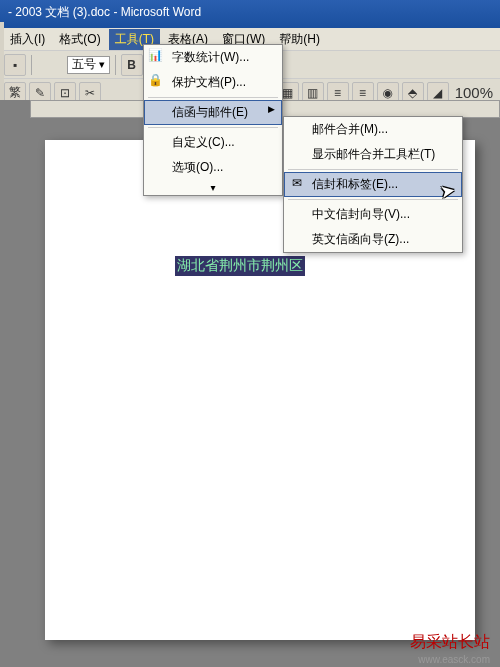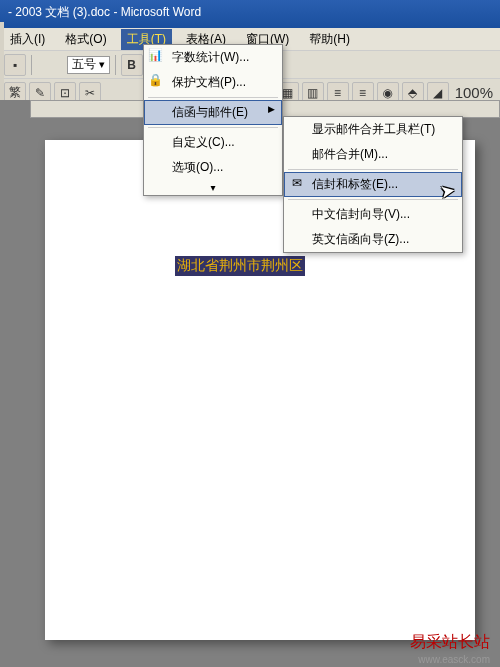--- a/index.html
+++ b/index.html
@@ -1,29 +1,29 @@
 <!DOCTYPE html>
 <html><head>
 <meta charset="utf-8">
 <style>
 * { margin: 0; padding: 0; box-sizing: border-box; font-family: "SimSun", "Microsoft YaHei", sans-serif; font-size: 12px; }
 body { width: 500px; height: 667px; background: #3a3e44; overflow: hidden; position: relative; }
 .titlebar { background: linear-gradient(#2a5fb0, #1a4f9e); color: #fff; padding: 4px 8px; font-size: 12px; height: 28px; display: flex; align-items: flex-start; }
-.menubar { background: #e6e3d8; padding: 2px 4px; height: 22px; display: flex; align-items: center; gap: 8px; }
+.menubar { background: #e6e3d8; padding: 2px 4px; height: 22px; display: flex; align-items: center; gap: 2px; }
 .menu-item { padding: 2px 6px; cursor: pointer; }
 .menu-item.active { background: #355ea0; color: #fde047; }
 .toolbar { background: #e0ddd2; padding: 2px 4px; height: 28px; display: flex; align-items: center; gap: 3px; border-top: 1px solid #ccc; }
 .toolbar2 { background: #dedbd0; padding: 2px 4px; height: 28px; display: flex; align-items: center; gap: 3px; border-top: 1px solid #ccc; }
 .tb-btn { width: 22px; height: 22px; background: #ddd8cc; border: 1px solid #bbb; border-radius: 2px; display: inline-flex; align-items: center; justify-content: center; font-size: 12px; color: #333; }
 .tb-sep { width: 1px; height: 20px; background: #aaa; margin: 0 2px; }
 .fontbox { background: #fff; border: 1px solid #999; padding: 1px 4px; height: 18px; display: flex; align-items: center; font-size: 11px; margin-left: 30px; }
 .workspace { background: #808080; position: absolute; top: 100px; left: 0; right: 0; bottom: 0; }
 .ruler { background: #e0ddd2; height: 18px; position: absolute; top: 0; left: 30px; right: 0; border: 1px solid #999; }
 .page { background: #fff; position: absolute; top: 140px; left: 45px; width: 430px; height: 500px; box-shadow: 4px 4px 10px rgba(0,0,0,0.4); }
-.selected-text { background: #336; color: #eab308; padding: 1px 2px; position: absolute; top: 256px; left: 175px; font-size: 14px; }
+.selected-text { background: #336; color: #86efac; padding: 1px 2px; position: absolute; top: 256px; left: 175px; font-size: 14px; }
 .dropdown-menu { position: absolute; background: #fafaf5; border: 1px solid #888; box-shadow: 2px 2px 6px rgba(0,0,0,0.3); z-index: 100; }
 .menu1 { top: 44px; left: 143px; width: 140px; }
 .menu2 { top: 116px; left: 283px; width: 180px; }
 .dm-item { padding: 4px 8px 4px 28px; position: relative; cursor: pointer; white-space: nowrap; }
 .dm-item.highlight { background: #c2cde0; border: 1px solid #355ea0; padding: 3px 7px 3px 27px; }
 .dm-item.has-sub::after { content: "▶"; position: absolute; right: 6px; font-size: 9px; }
 .dm-sep { height: 1px; background: #ccc; margin: 2px 4px; }
 .dm-icon { position: absolute; left: 4px; top: 3px; width: 16px; height: 16px; font-size: 12px; text-align: center; }
 .dm-chevron { text-align: center; padding: 2px; font-size: 10px; }
 .cursor-arrow { position: absolute; top: 180px; left: 440px; z-index: 200; font-size: 18px; color: #fff; text-shadow: 1px 1px 0 #000, -1px -1px 0 #000, 1px -1px 0 #000, -1px 1px 0 #000; transform: rotate(-10deg); }
@@ -103,24 +103,24 @@
     <span>自定义(C)...</span>
   </div>
   <div class="dm-item">
     <span>选项(O)...</span>
   </div>
   <div class="dm-chevron">▾</div>
 </div>
 
 <div class="dropdown-menu menu2">
   <div class="dm-item">
-    <span>显示邮件合并工具栏(T)</span>
+    <span>邮件合并(M)...</span>
   </div>
   <div class="dm-item">
-    <span>邮件合并(M)...</span>
+    <span>显示邮件合并工具栏(T)</span>
   </div>
   <div class="dm-sep"></div>
   <div class="dm-item highlight">
     <span class="dm-icon">✉</span>
     <span>信封和标签(E)...</span>
   </div>
   <div class="dm-sep"></div>
   <div class="dm-item">
     <span>中文信封向导(V)...</span>
   </div>

